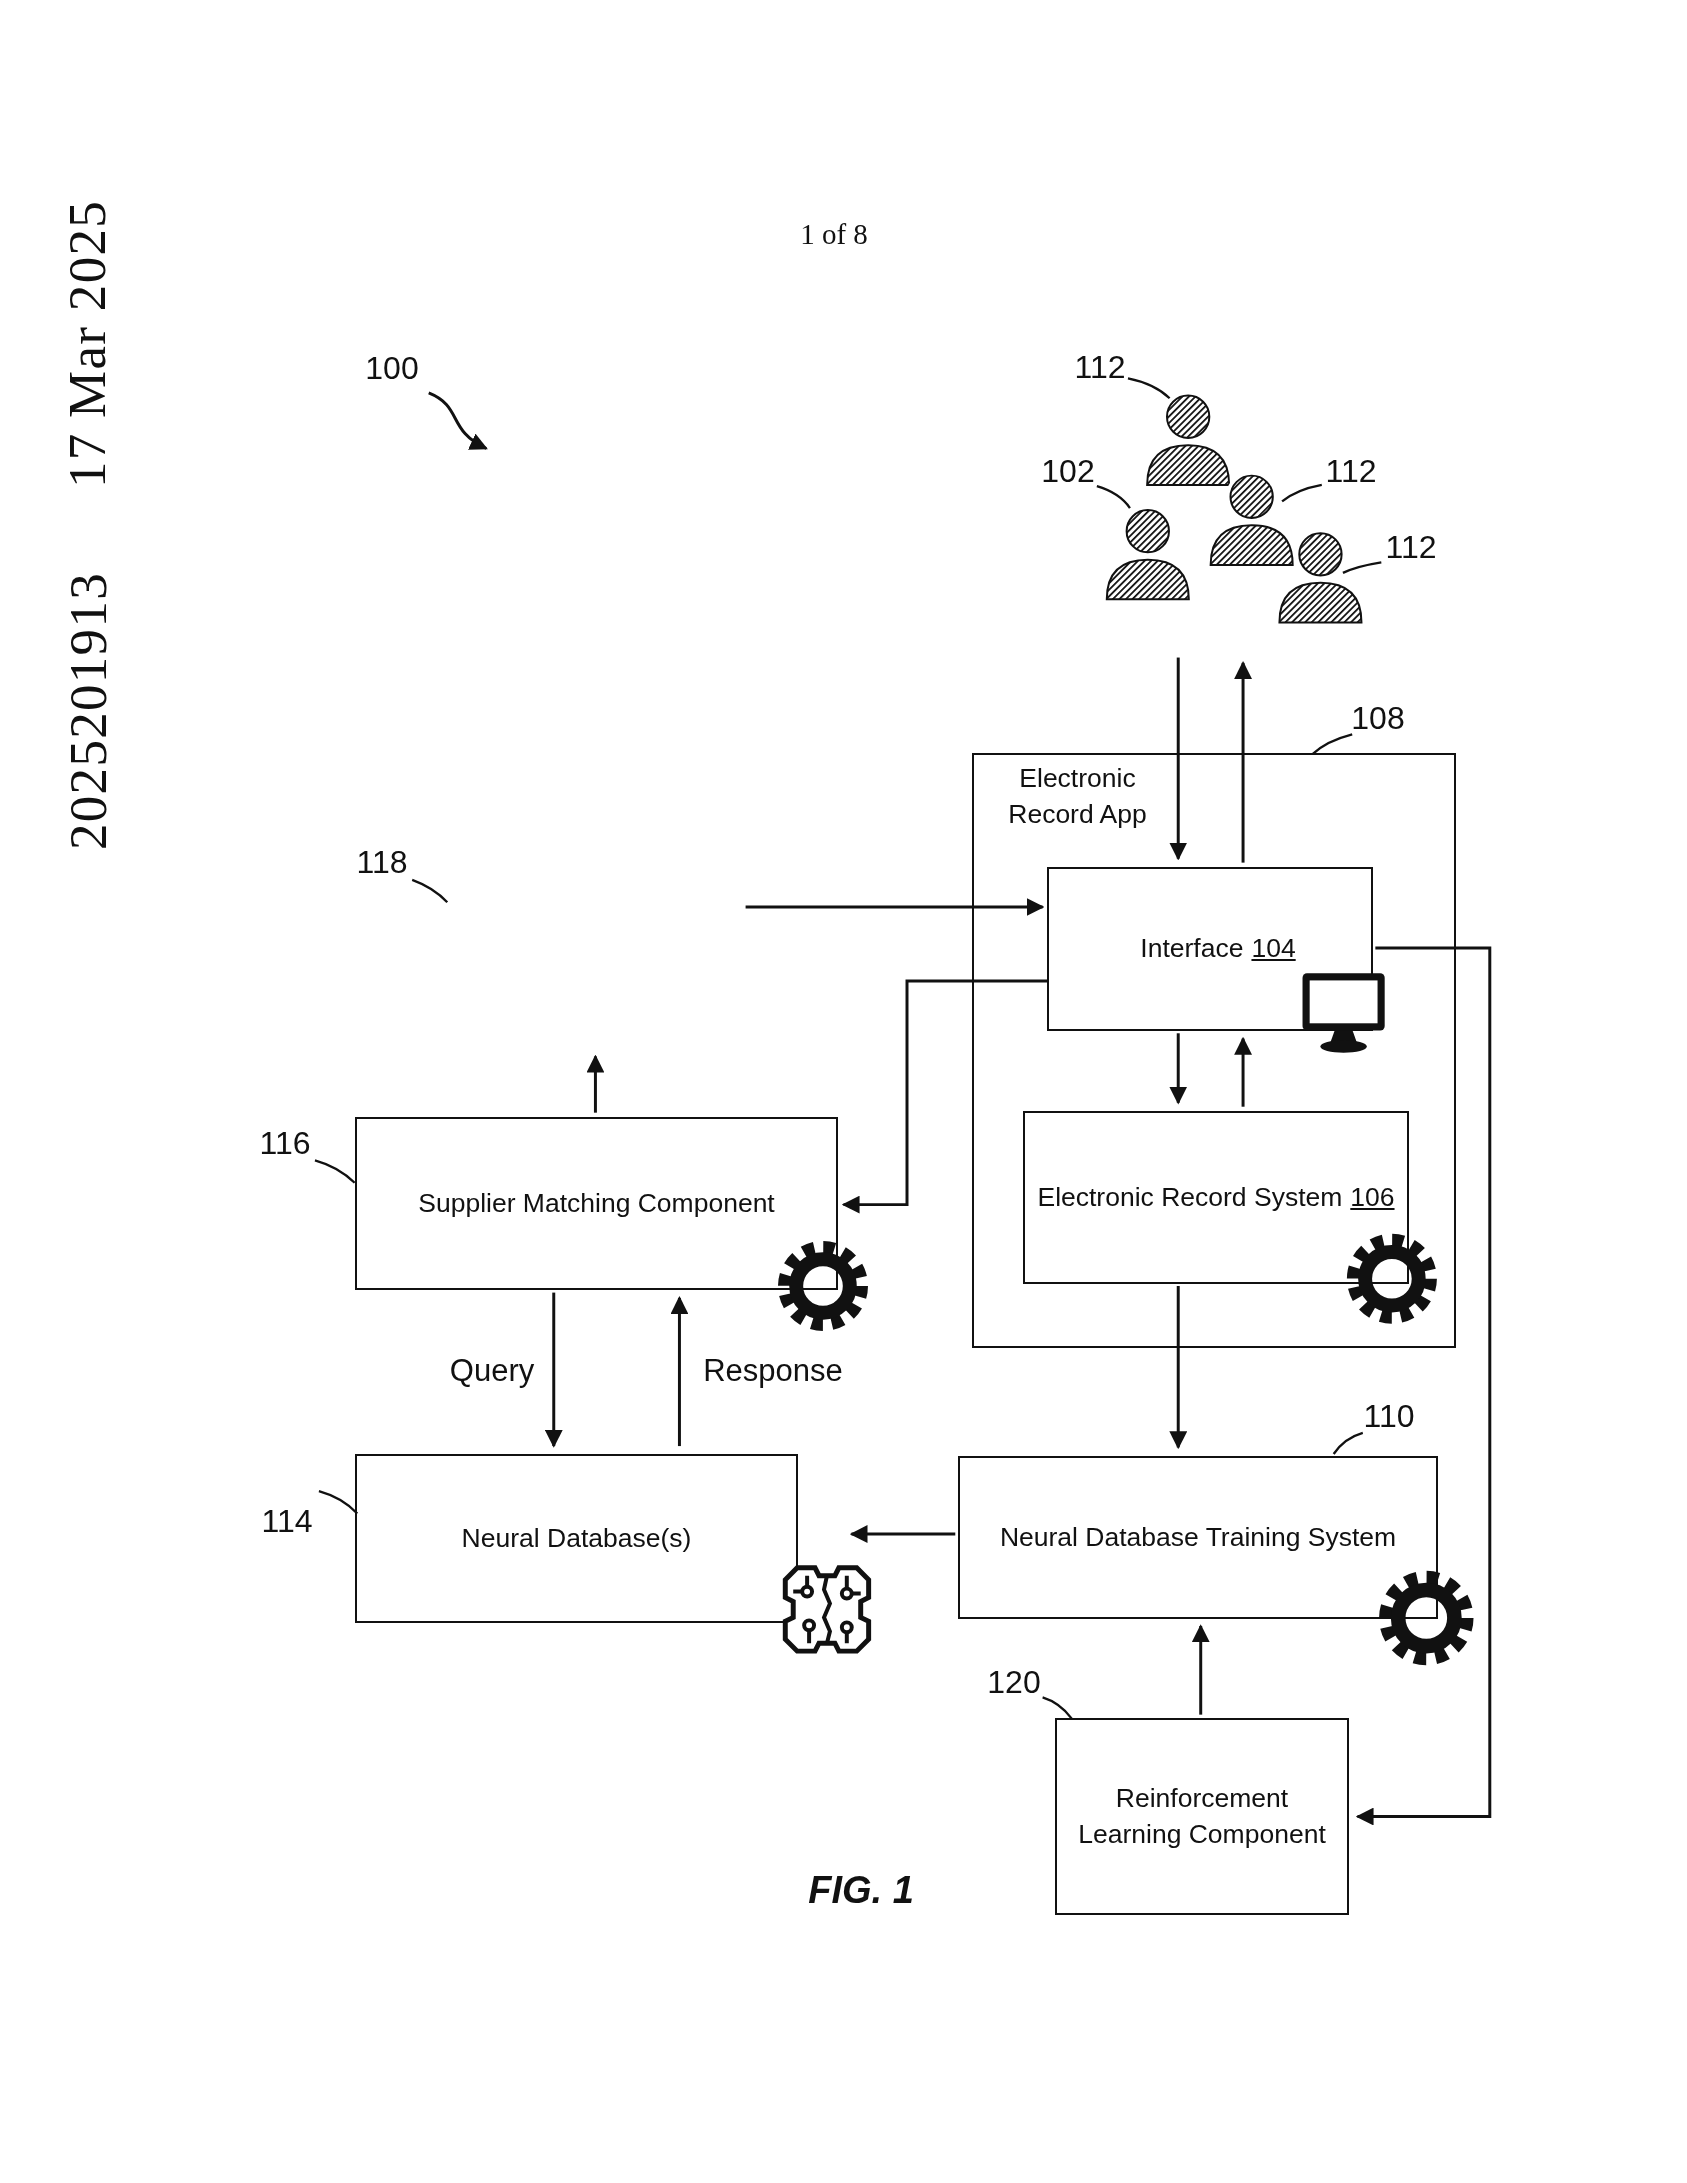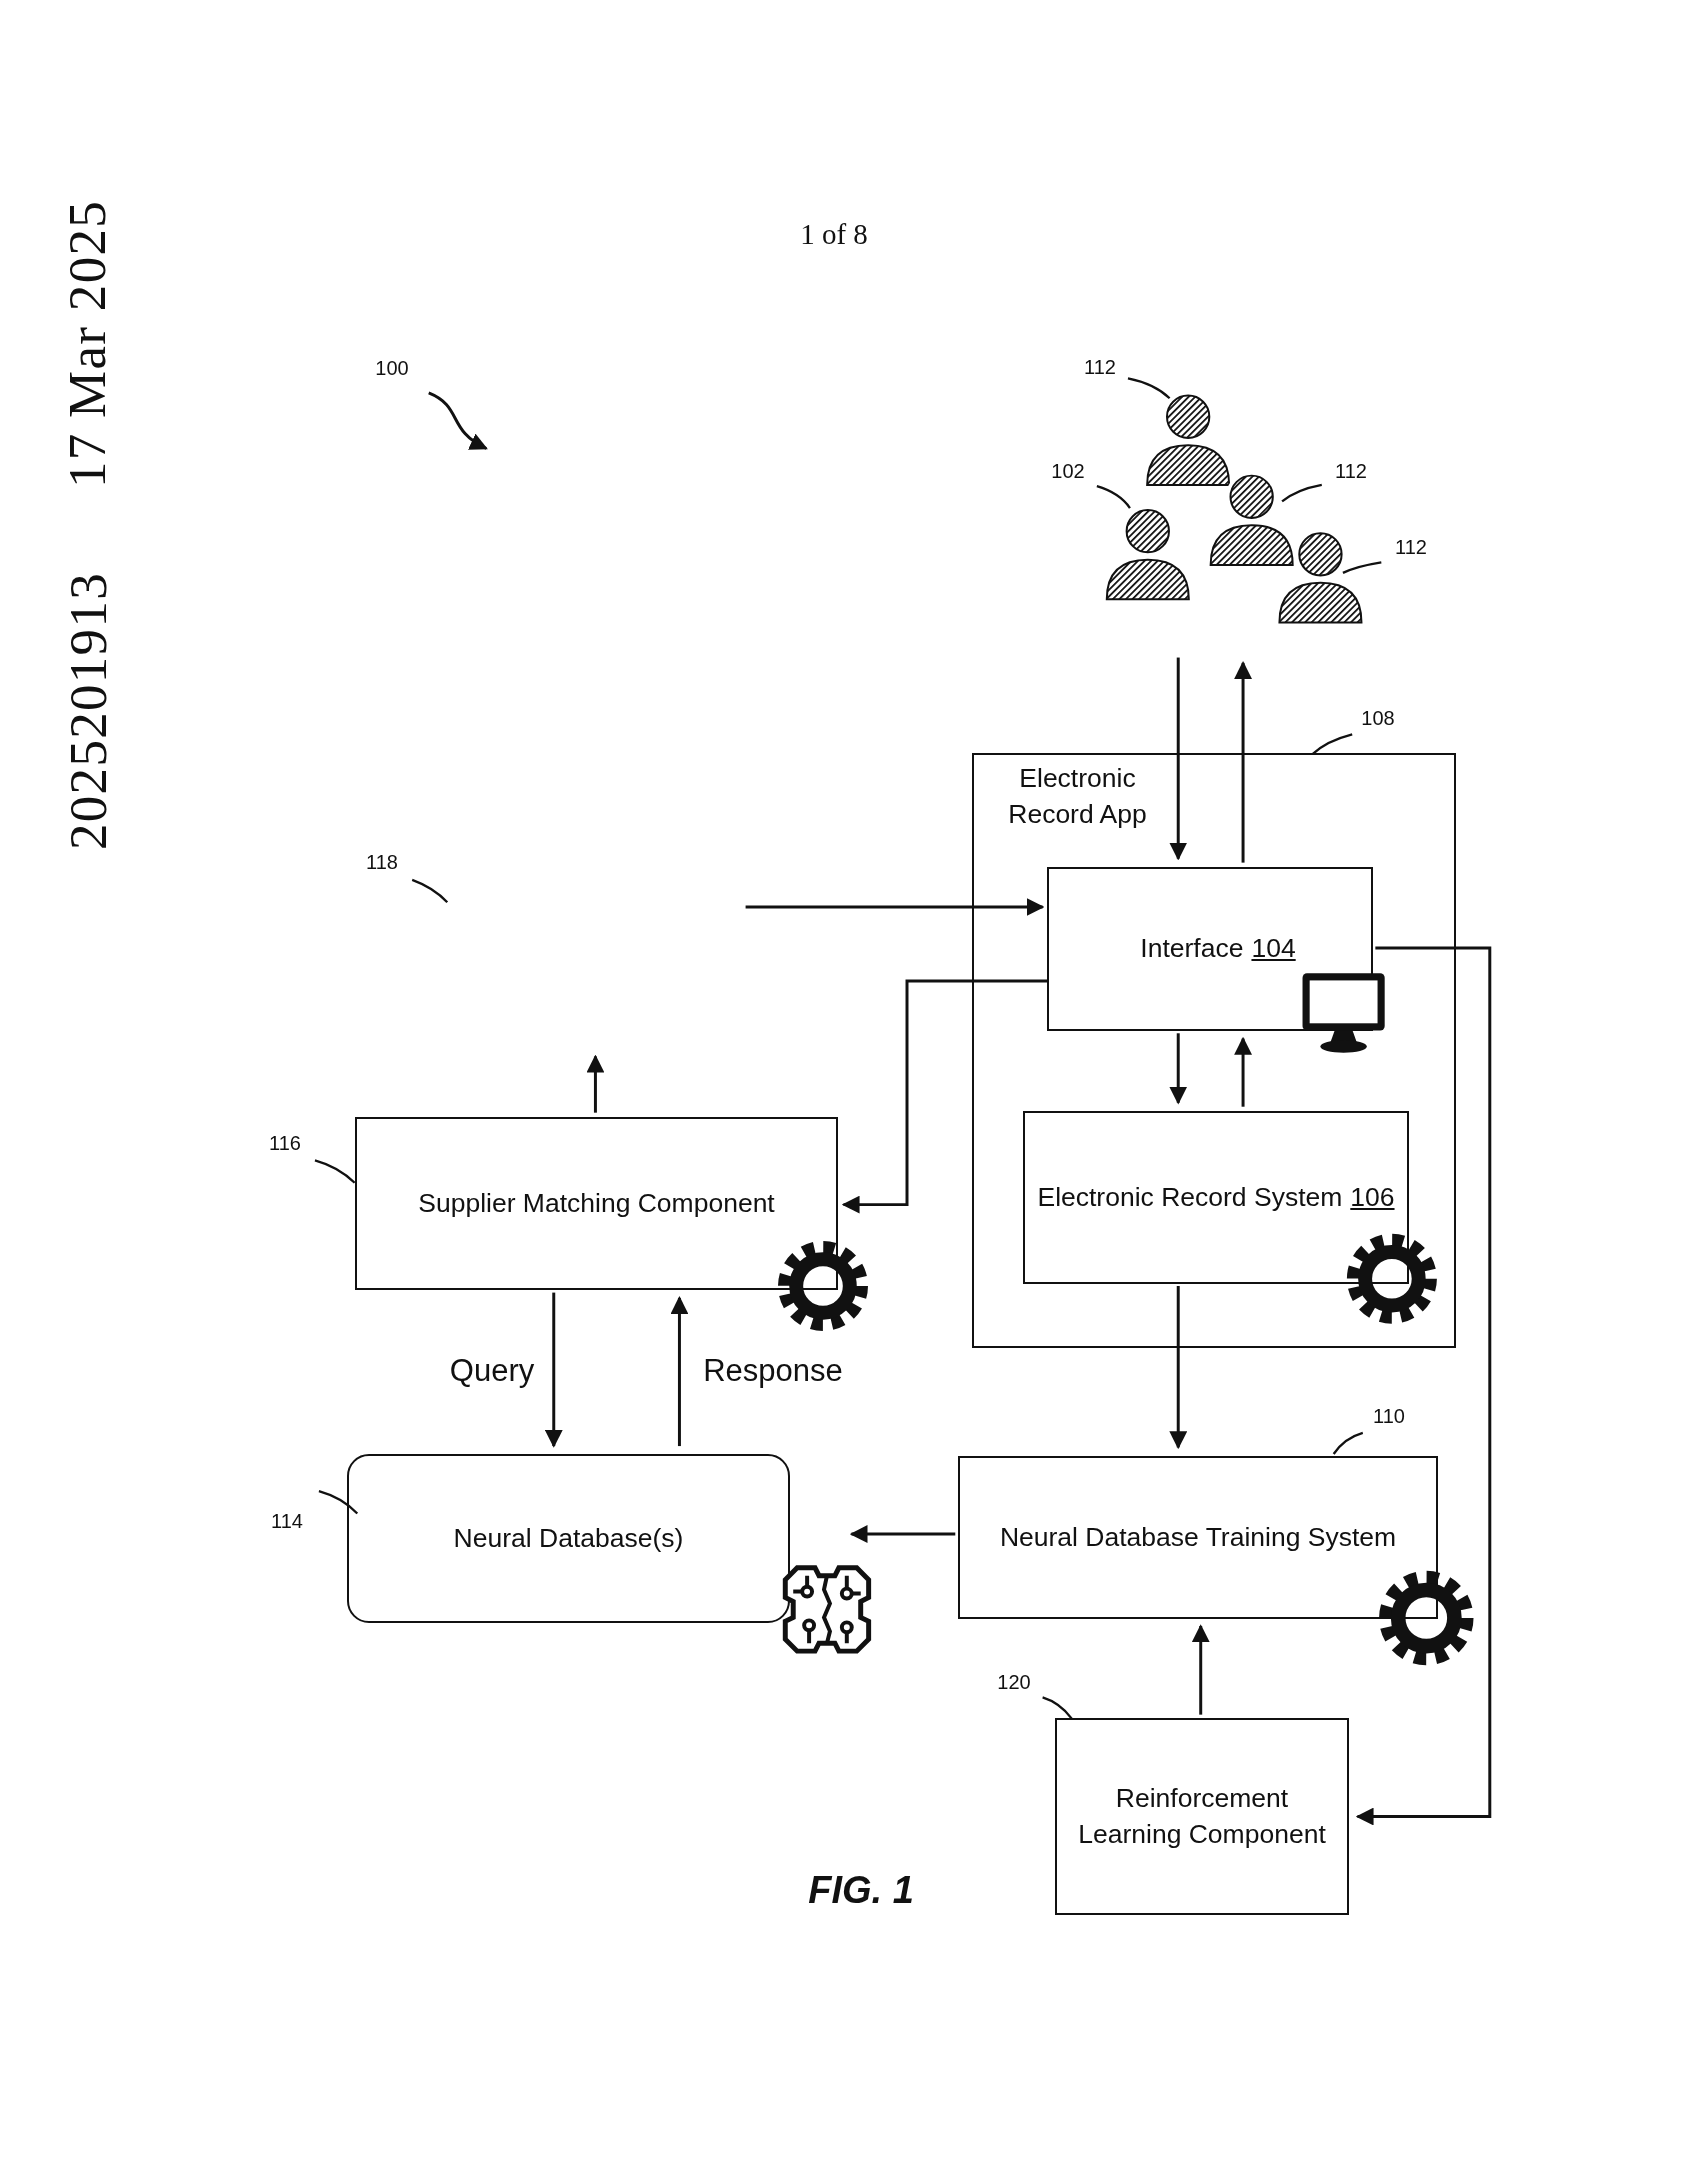--- a/index.html
+++ b/index.html
@@ -14,21 +14,21 @@
           transform:translate(-50%,-50%); white-space:nowrap; }
   .fig  { position:absolute; font-size:38px; font-weight:bold; font-style:italic;
           transform:translate(-50%,-50%); white-space:nowrap; }
 
   .box  { position:absolute; border:2px solid #111; background:#fff;
           display:flex; flex-direction:column; align-items:center; justify-content:center;
           text-align:center; font-size:26.5px; line-height:1.35; }
   .box.outer { background:#fff; }
   .app-title { position:absolute; text-align:center; font-size:26.5px; line-height:1.35; }
 
-  .ref  { position:absolute; font-size:20px; transform:translate(-50%,-50%); white-space:nowrap; }
+  .ref  { position:absolute; font-size:32px; transform:translate(-50%,-50%); white-space:nowrap; }
   .edge-label { position:absolute; font-size:31px; transform:translate(-50%,-50%); white-space:nowrap; }
 
   .unum { text-decoration:underline; margin-left:8px; }
 
   svg.overlay { position:absolute; left:0; top:0; width:1687px; height:2183px; pointer-events:none; }
 </style>
 </head>
 <body>
 
 <div class="page">
@@ -54,21 +54,21 @@
     <div>
       <span>Electronic Record System</span><span class="unum">106</span>
     </div>
   </div>
 
 
   <div class="box" style="left:355px; top:1117px; width:483px; height:173px;">
     <div>Supplier Matching Component</div>
   </div>
 
-  <div class="box" style="left:347px; top:1454px; width:443px; height:169px;border-radius:22px;">
+  <div class="box" style="left:355px; top:1454px; width:443px; height:169px;">
     <div>Neural Database(s)</div>
   </div>
 
   <div class="box" style="left:958px; top:1456px; width:480px; height:163px;">
     <div>Neural Database Training System</div>
   </div>
 
   <div class="box" style="left:1055px; top:1718px; width:294px; height:197px;text-align:center;">
     <div>Reinforcement</div>
     <div>Learning Component</div>

